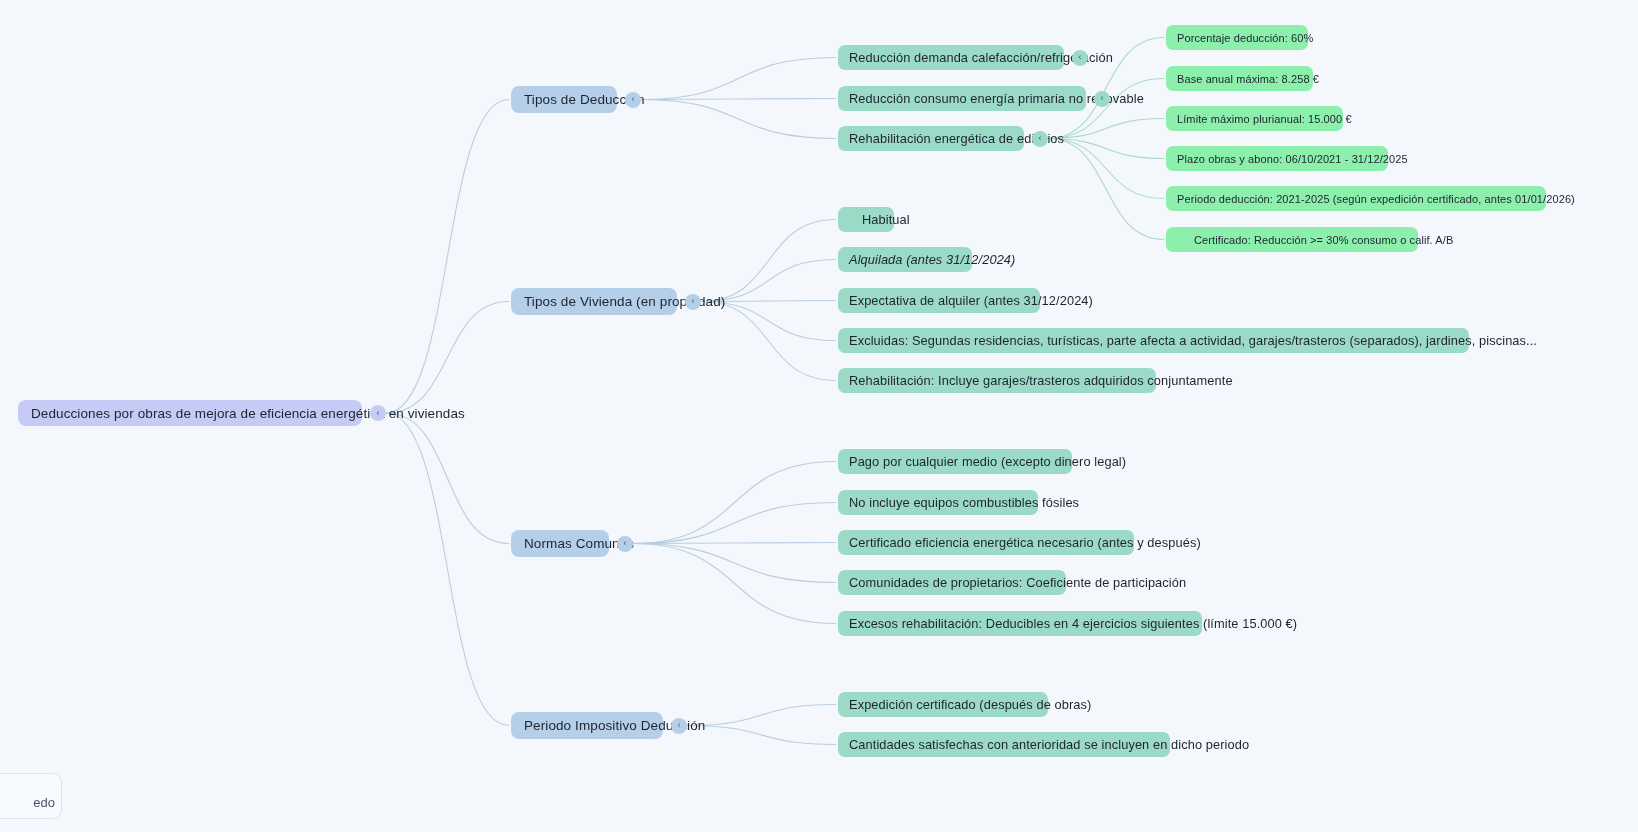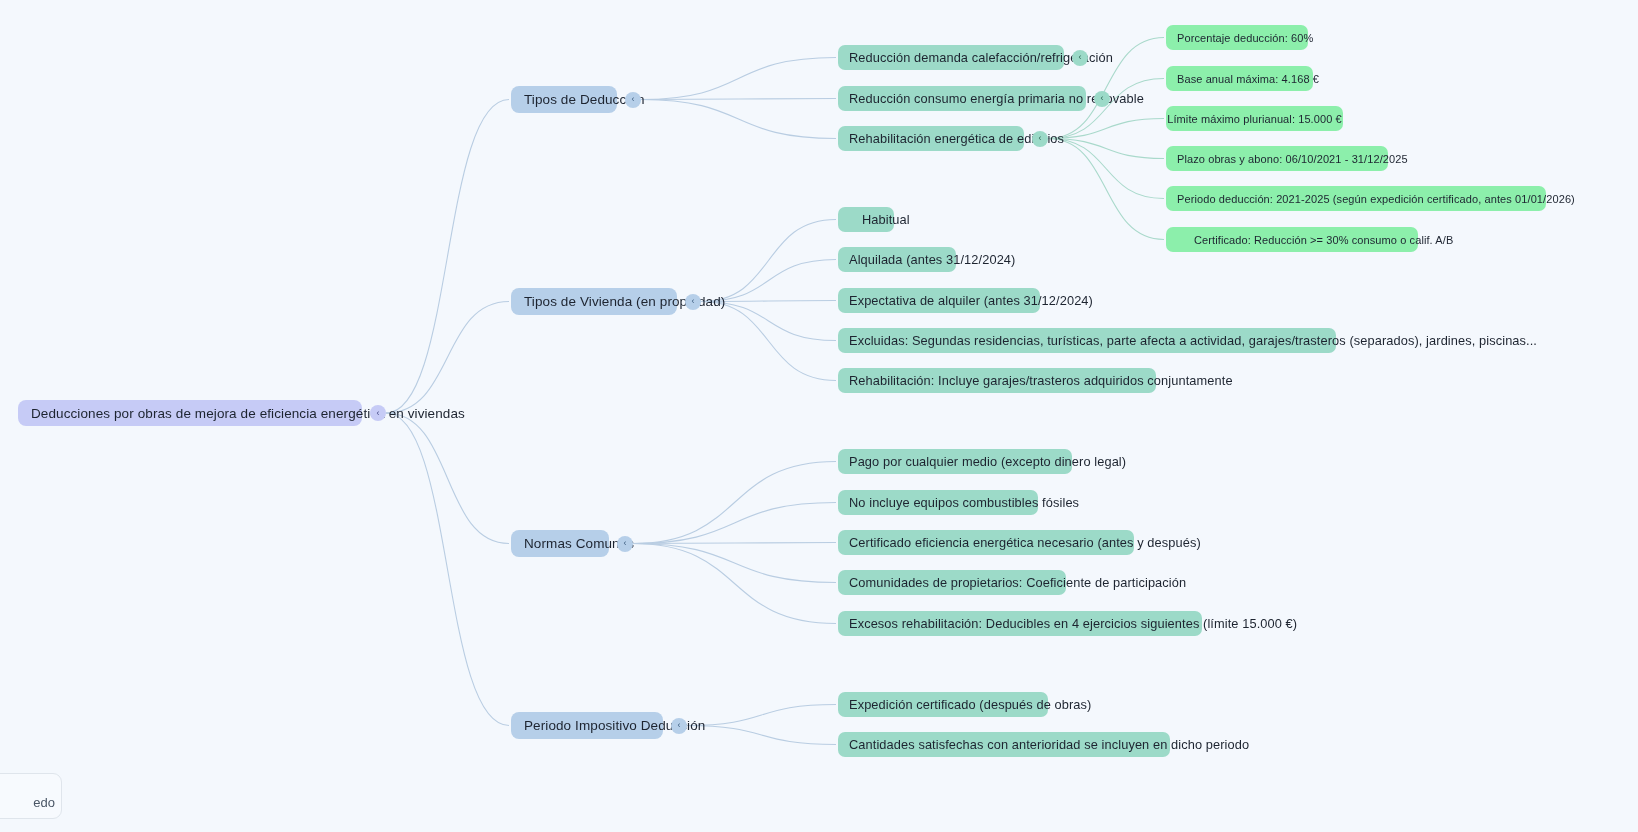--- a/index.html
+++ b/index.html
@@ -144,48 +144,48 @@
       </div>
       <div class="toggle toggle-leaf" style="left: 1094px; top: 90.5px;">‹</div>
       <div class="node node-leaf" style="left: 838px; top: 126px; width: 186px;">
         <span>Rehabilitación energética de edificios</span>
       </div>
       <div class="toggle toggle-leaf" style="left: 1032px; top: 130.5px;">‹</div>
       <div class="node node-detail" style="left: 1166px; top: 25px; width: 142px;">
         <span>Porcentaje deducción: 60%</span>
       </div>
       <div class="node node-detail" style="left: 1166px; top: 66px; width: 147px;">
-        <span>Base anual máxima: 4.168 €</span>
-      </div>
-      <div class="node node-detail" style="left: 1166px; top: 106px; width: 177px; justify-content: center;">
+        <span>Base anual máxima: 8.258 €</span>
+      </div>
+      <div class="node node-detail" style="left: 1166px; top: 106px; width: 177px;">
         <span>Límite máximo plurianual: 15.000 €</span>
       </div>
       <div class="node node-detail" style="left: 1166px; top: 146px; width: 222px;">
         <span>Plazo obras y abono: 06/10/2021 - 31/12/2025</span>
       </div>
       <div class="node node-detail" style="left: 1166px; top: 186px; width: 380px;">
         <span>Periodo deducción: 2021-2025 (según expedición certificado, antes 01/01/2026)</span>
       </div>
       <div class="node node-detail" style="left: 1166px; top: 227px; width: 252px; padding-left: 28px;">
         <span>Certificado: Reducción &gt;= 30% consumo o calif. A/B</span>
       </div>
       <div class="node node-branch" style="left: 511px; top: 288px; width: 166px;">
         <span>Tipos de Vivienda (en propiedad)</span>
       </div>
       <div class="toggle toggle-branch" style="left: 685px; top: 293.5px;">‹</div>
       <div class="node node-leaf" style="left: 838px; top: 207px; width: 56px; padding-left: 24px;">
         <span>Habitual</span>
       </div>
-      <div class="node node-leaf" style="left: 838px; top: 247px; width: 118px;">
+      <div class="node node-leaf" style="left: 838px; top: 247px; width: 134px; font-style: italic;">
         <span>Alquilada (antes 31/12/2024)</span>
       </div>
       <div class="node node-leaf" style="left: 838px; top: 288px; width: 202px;">
         <span>Expectativa de alquiler (antes 31/12/2024)</span>
       </div>
-      <div class="node node-leaf" style="left: 838px; top: 328px; width: 498px;">
+      <div class="node node-leaf" style="left: 838px; top: 328px; width: 631px;">
         <span>Excluidas: Segundas residencias, turísticas, parte afecta a actividad, garajes/trasteros (separados), jardines, piscinas...</span>
       </div>
       <div class="node node-leaf" style="left: 838px; top: 368px; width: 318px;">
         <span>Rehabilitación: Incluye garajes/trasteros adquiridos conjuntamente</span>
       </div>
       <div class="node node-branch" style="left: 511px; top: 530px; width: 98px;">
         <span>Normas Comunes</span>
       </div>
       <div class="toggle toggle-branch" style="left: 617px; top: 535.5px;">‹</div>
       <div class="node node-leaf" style="left: 838px; top: 449px; width: 234px;">

